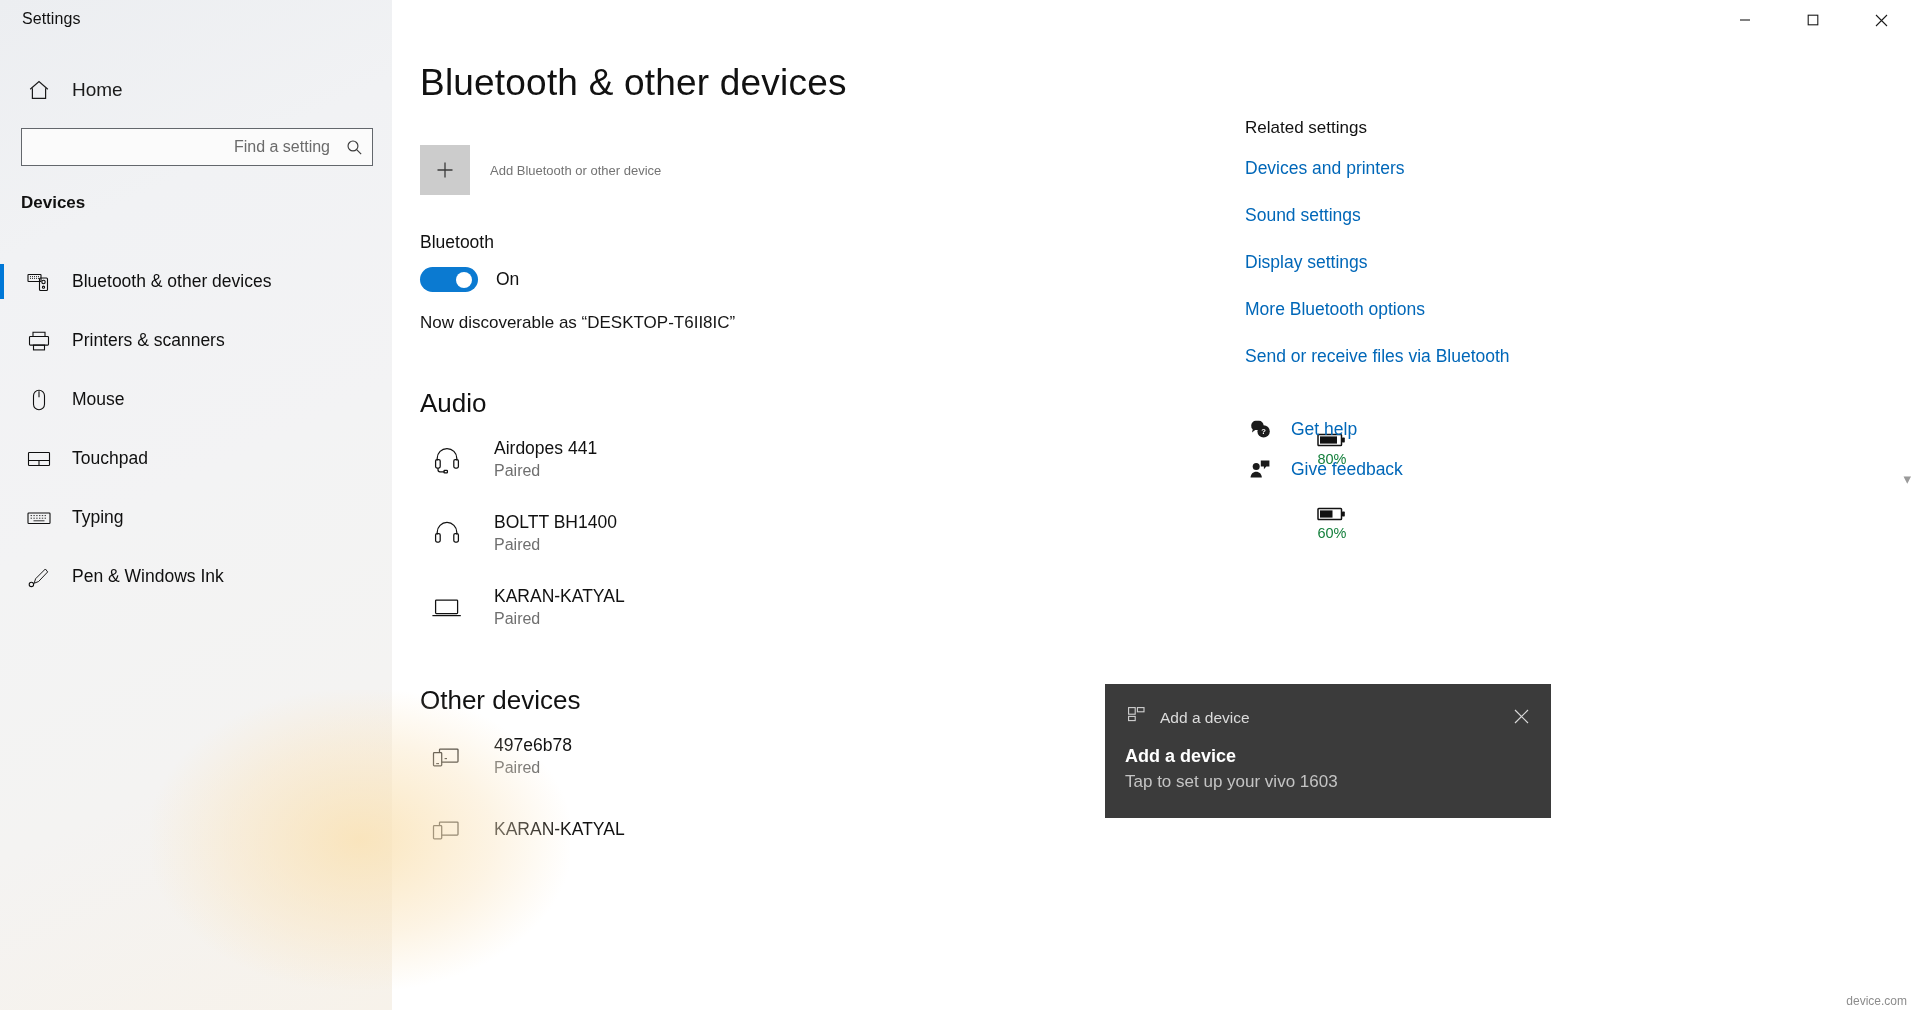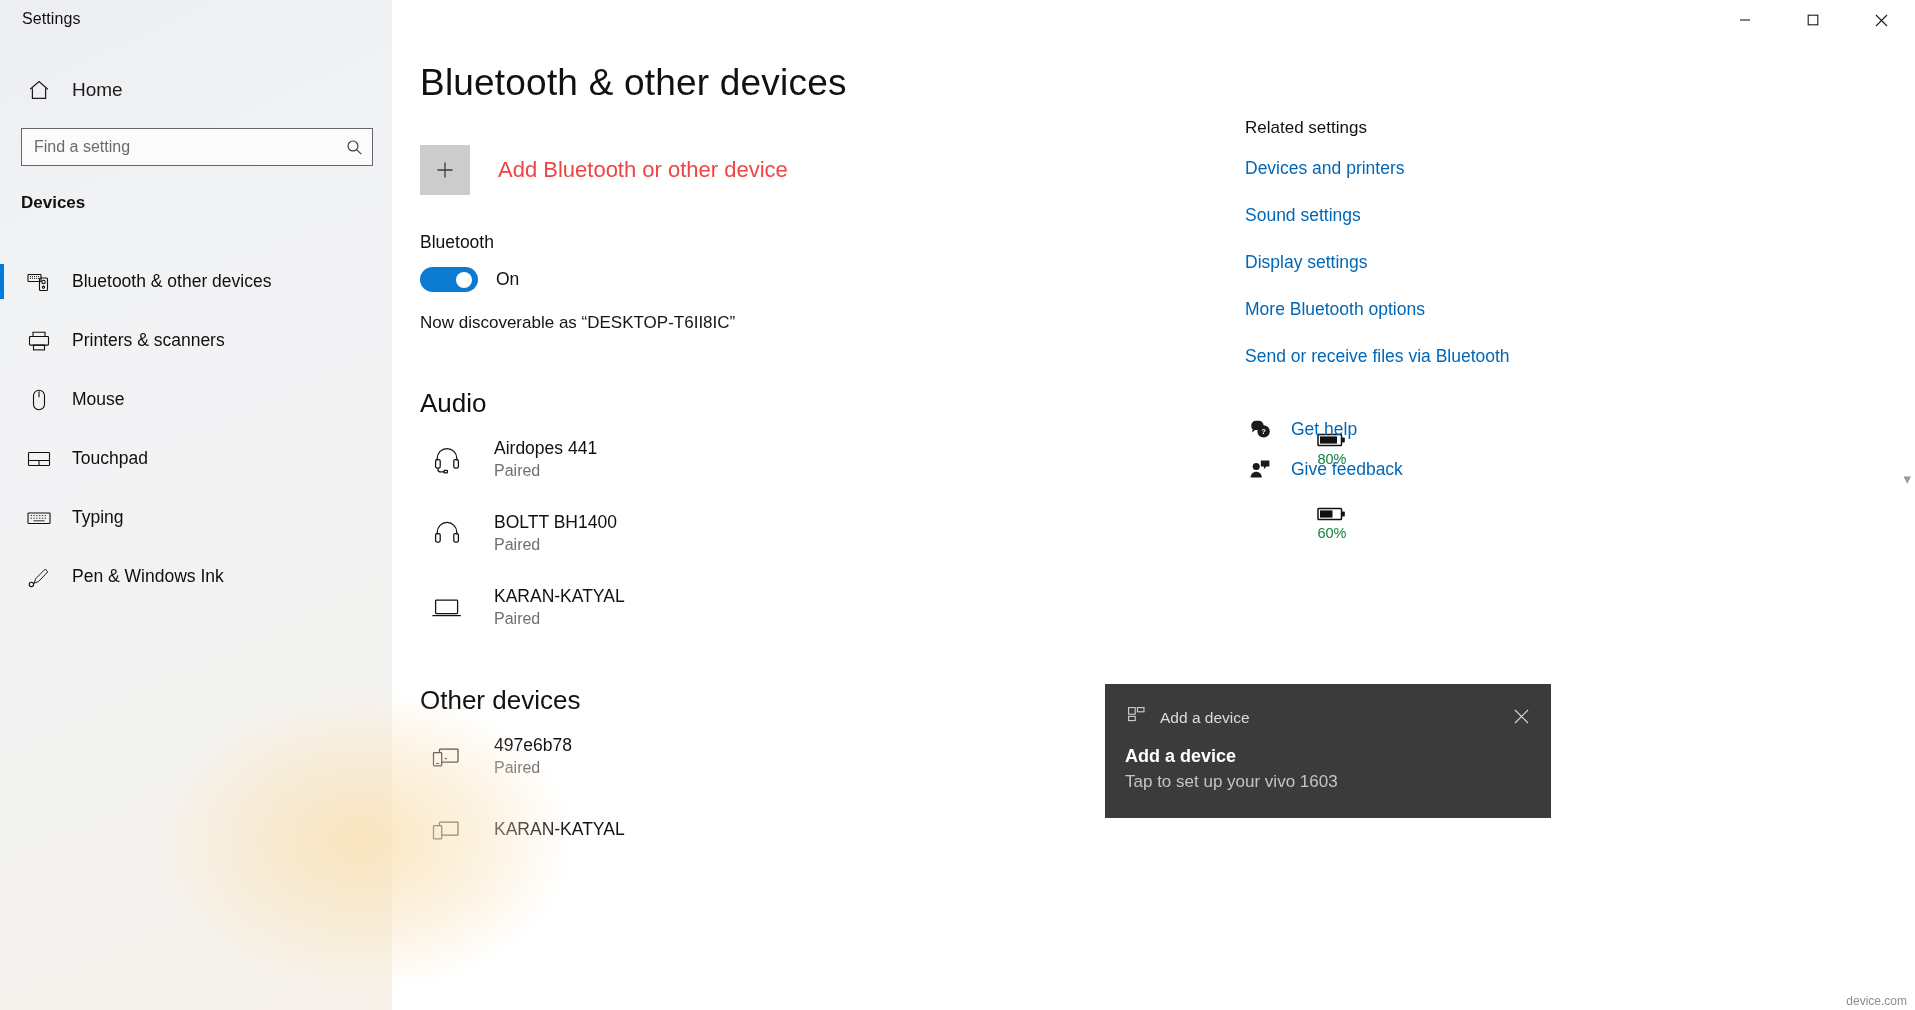--- a/index.html
+++ b/index.html
@@ -100,20 +100,21 @@
   }
   #search-input {
     flex: 1;
     border: none;
     outline: none;
     background: transparent;
     font-family: "Liberation Sans", sans-serif;
     font-size: 16px;
     color: #4c1d95;
     padding: 0 6px 0 12px;
+    text-align: right;
   }
   #search-input::placeholder { color: #6b6b6b; opacity: 1; }
   #search-icon-wrap {
     width: 36px;
     display: flex;
     align-items: center;
     justify-content: center;
   }
 
   #sidebar-group-title {
@@ -190,23 +191,23 @@
   }
   #add-device-plus {
     width: 50px;
     height: 50px;
     background: #cccccc;
     display: flex;
     align-items: center;
     justify-content: center;
   }
   #add-device-label {
-    margin-left: 28px;
-    font-size: 22px;
-    color: #ef4444;
+    margin-left: 20px;
+    font-size: 13px;
+    color: #737373;
   }
 
   #bluetooth-block { position: absolute; left: 28px; top: 232px; }
   #bluetooth-heading { font-size: 17.5px; color: #111111; }
   #bluetooth-toggle-row {
     margin-top: 14px;
     display: flex;
     align-items: center;
   }
   #bluetooth-toggle {

